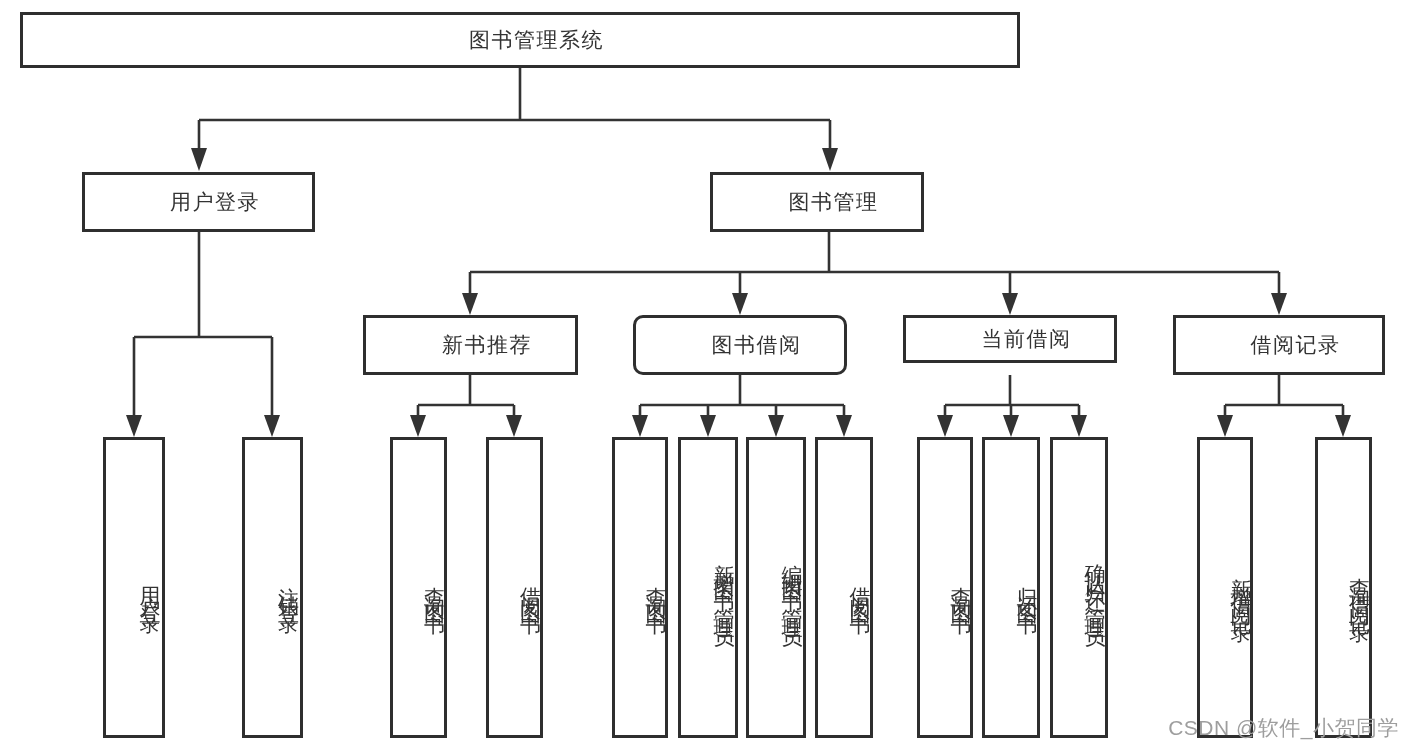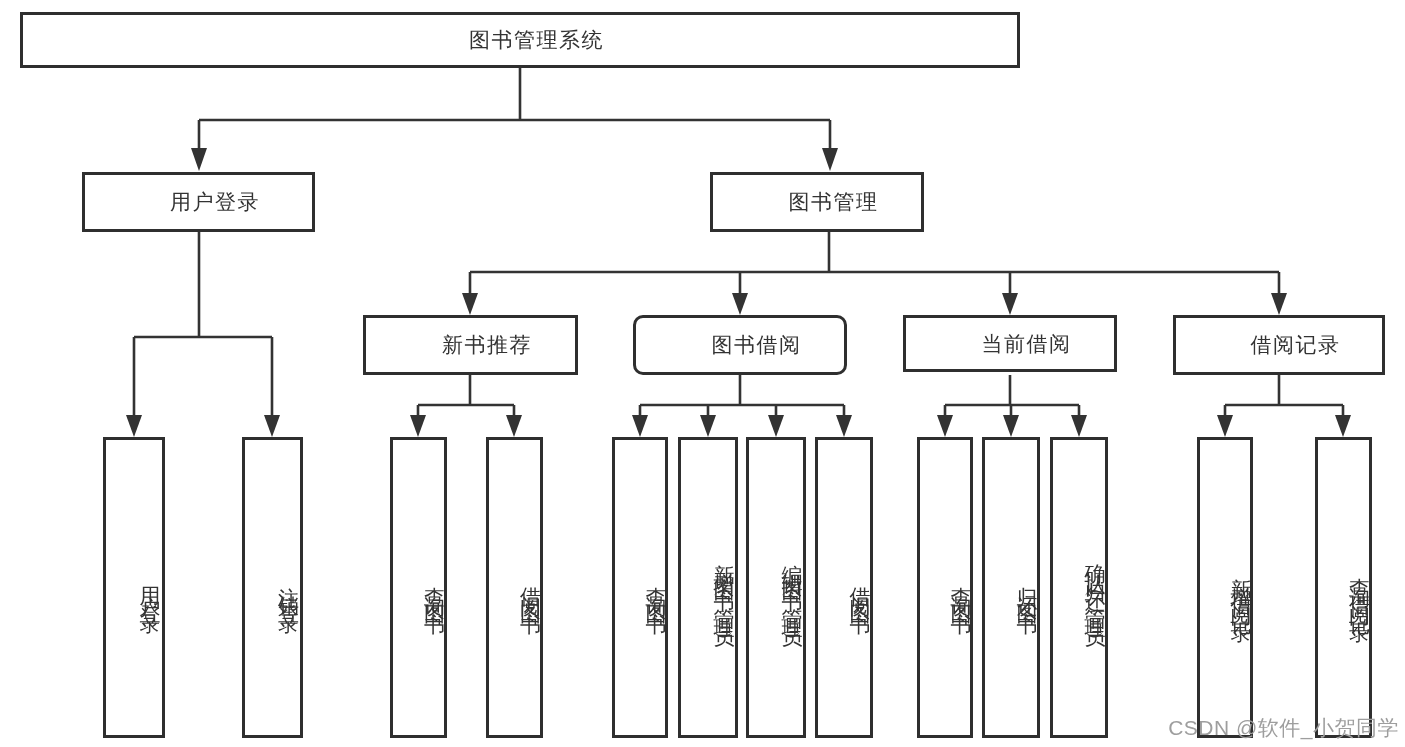--- a/index.html
+++ b/index.html
@@ -88,21 +88,21 @@
   <div class="node" style="left:710px; top:172px; width:214px; height:60px;">
     <span>图书管理</span>
   </div>
 
   <div class="node" style="left:363px; top:315px; width:215px; height:60px;">
     <span>新书推荐</span>
   </div>
   <div class="node" style="left:633px; top:315px; width:214px; height:60px;border-radius:10px;">
     <span>图书借阅</span>
   </div>
-  <div class="node" style="left:903px; top:315px; width:214px; height:57px;">
+  <div class="node" style="left:903px; top:315px; width:214px; height:48px;">
     <span>当前借阅</span>
   </div>
   <div class="node" style="left:1173px; top:315px; width:212px; height:60px;">
     <span>借阅记录</span>
   </div>
 
   <div class="node v leaf" style="left:103px; width:62px;">
     <span>用户登录</span>
   </div>
   <div class="node v leaf" style="left:242px; width:61px;">

